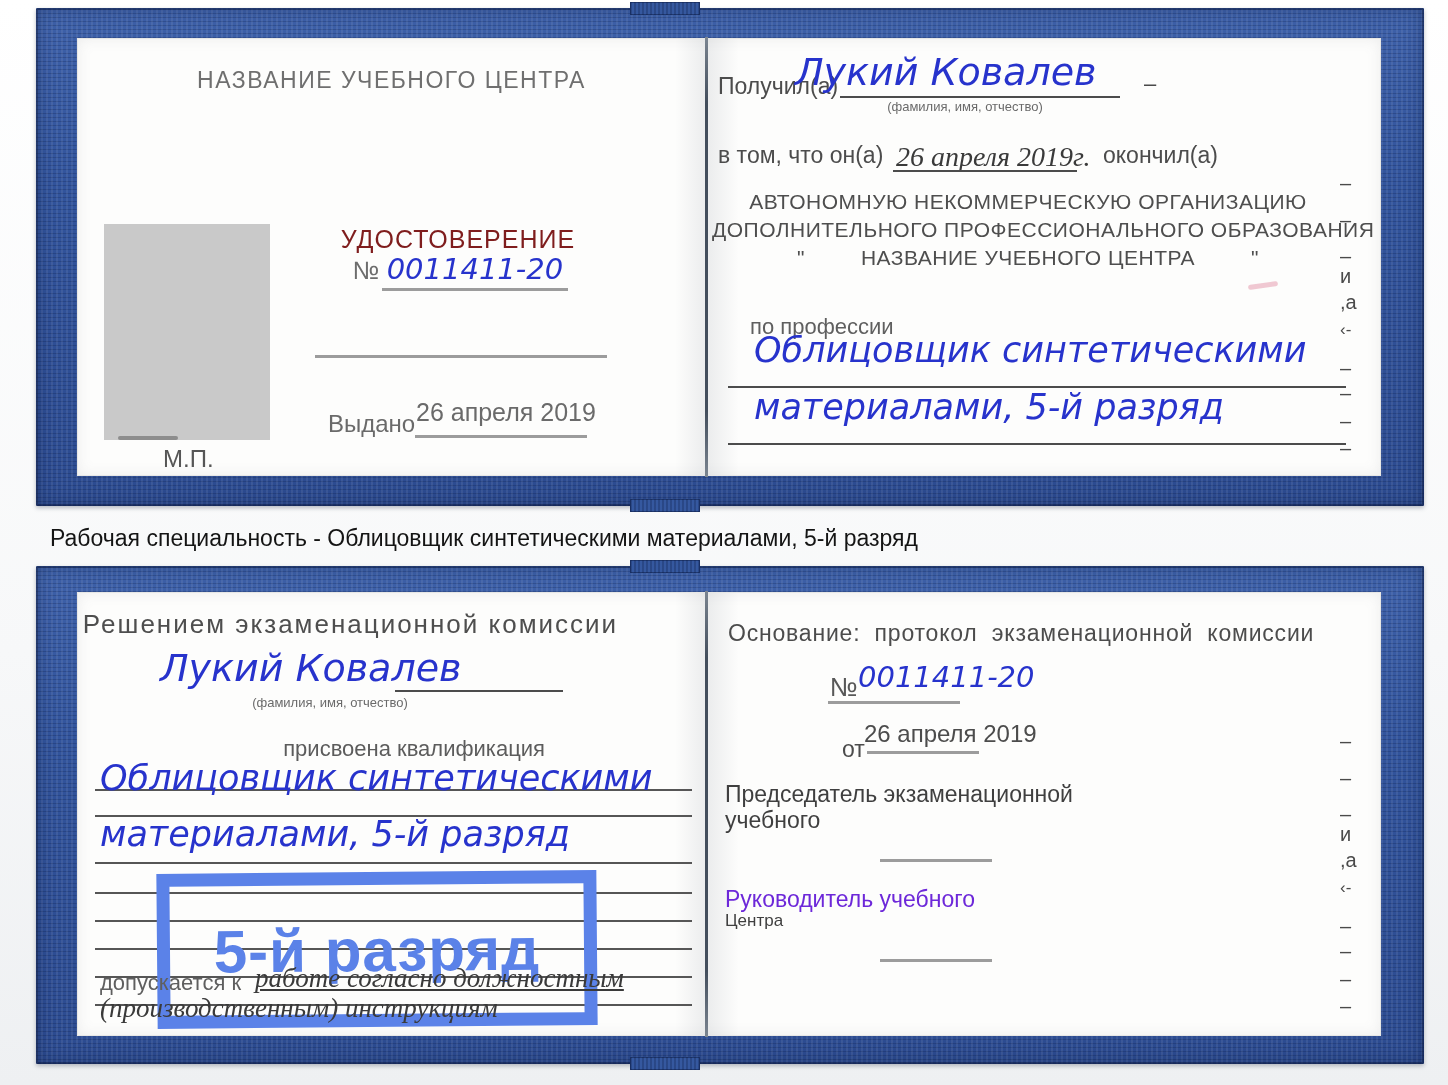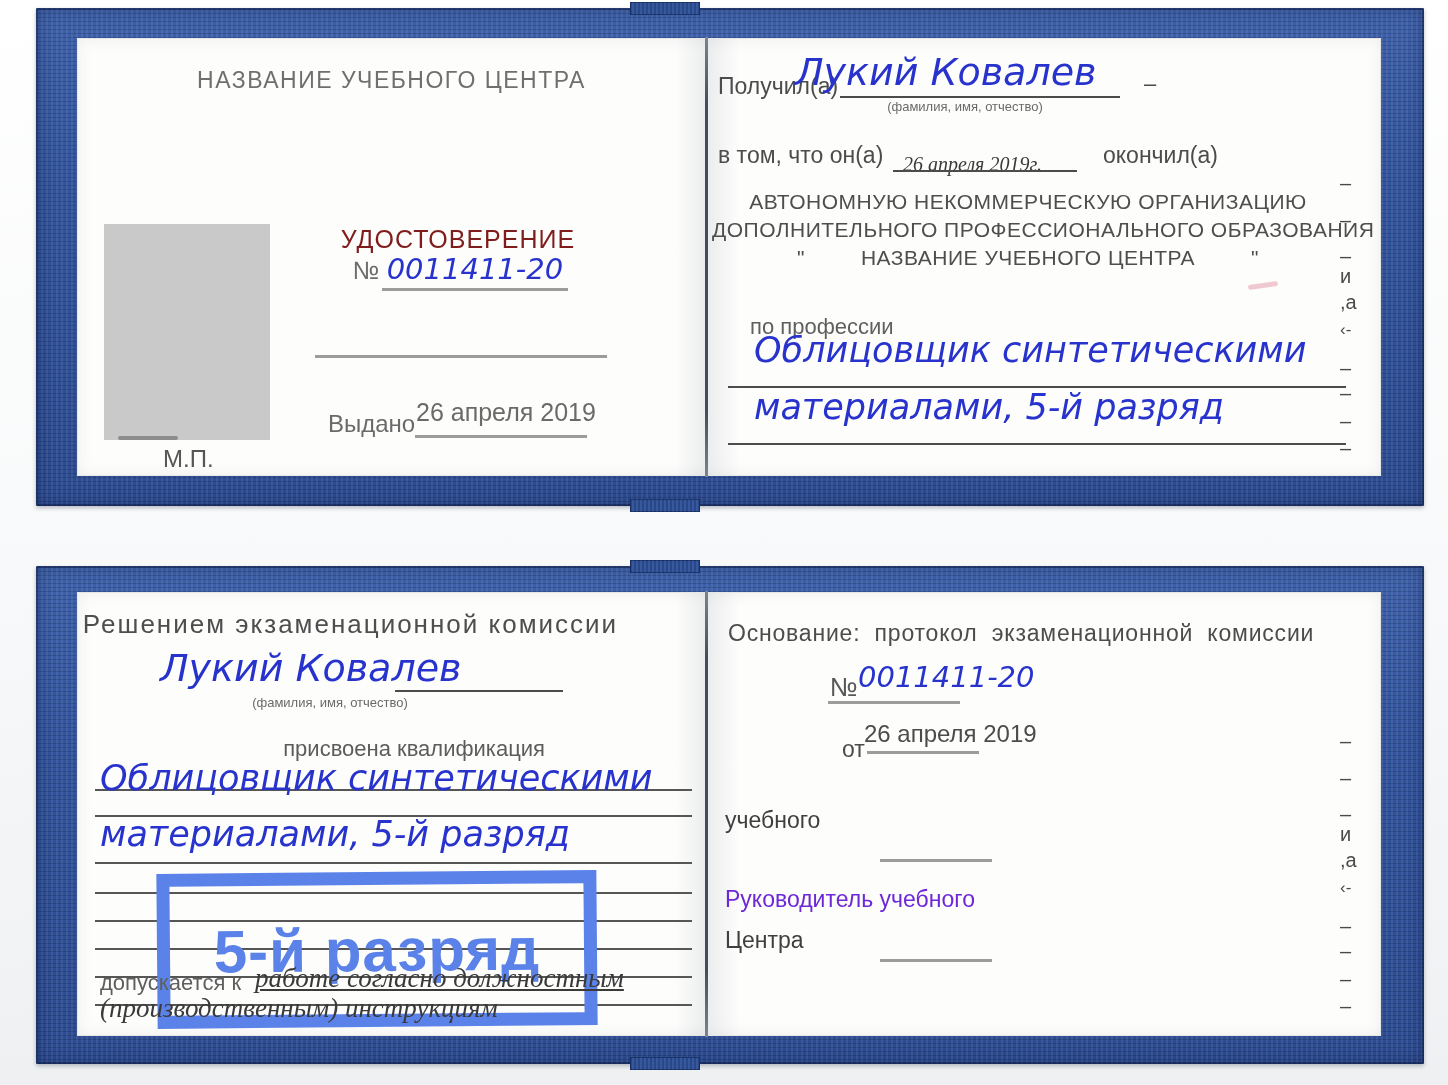--- a/index.html
+++ b/index.html
@@ -57,21 +57,21 @@
 
   
   .rp{position:absolute;left:634px;top:0;width:668px;height:100%;}
 
   
   .recv-lbl{left:6px;top:34px;font-size:23px;}
   .recv-name{left:83px;top:14px;font-size:38px;}
   .recv-dash{left:432px;top:32px;font-size:22px;color:#4a4a4a;}
   .fio1{left:138px;top:60px;width:230px;font-size:13px;color:#6a6a6a;}
   .vtom{left:6px;top:103px;font-size:23px;}
-  .vtom-date{left:191px;top:102px;font-size:20px;margin-top:12px;}
+  .vtom-date{left:184px;top:102px;font-size:28px;}
   .okon{left:391px;top:103px;font-size:23px;}
   .org{left:0;top:0;width:632px;}
   .org div{position:absolute;left:0;width:100%;text-align:center;font-size:21px;letter-spacing:.5px;color:#4e4e4e;white-space:nowrap;}
   .org .o1{top:151px;} .org .o2{top:179px;}
   .org .o3{top:207px;display:flex;justify-content:center;gap:56px;}
   .prof-lbl{left:38px;top:275px;font-size:22px;color:#5f5f5f;}
   .hw-prof1{left:42px;top:294px;font-size:35px;}
   .hw-prof2{left:42px;top:351px;font-size:35px;}
   .pink{position:absolute;width:30px;height:5px;background:#e59cae;opacity:.55;border-radius:3px;transform:rotate(-8deg);}
 
@@ -92,21 +92,21 @@
 
   
   .basis{left:16px;top:27px;font-size:23px;letter-spacing:.8px;word-spacing:7px;color:#4c4c4c;text-align:center;}
   .bnum-pre{left:118px;top:79px;font-size:26px;color:#585858;}
   .bnum{left:146px;top:70px;font-size:29px;}
   .bdate-pre{left:130px;top:143px;font-size:23px;color:#4c4c4c;}
   .bdate{left:152px;top:127px;font-size:24px;color:#4c4c4c;}
   .chair1{left:13px;top:188px;font-size:23px;color:#3f3f3f;}
   .chair2{left:13px;top:214px;font-size:23px;color:#3f3f3f;}
   .head1{left:13px;top:293px;font-size:23px;color:#6d28d9;}
-  .head2{left:13px;top:334px;font-size:23px;color:#3f3f3f;}
+  .head2{left:13px;top:318px;font-size:17px;color:#3f3f3f;}
 
   
   .caption{position:absolute;left:50px;top:525px;font-size:23px;color:#141414;white-space:nowrap;}
 </style>
 </head>
 <body>
 
 <div class="stage">
 
   <div class="spread top">
@@ -170,20 +170,21 @@
           <span class="g5">‹-</span>
           <span class="g6">–</span>
           <span class="g7">–</span>
           <span class="g8">–</span>
           <span class="g9">–</span>
         </div>
       </div>
     </div>
   </div>
 
+  <div class="caption">Рабочая специальность - Облицовщик синтетическими материалами, 5-й разряд</div>
 
   <div class="spread bottom">
     <div class="spine-tab tt"></div>
     <div class="spine-tab tb"></div>
     <div class="paper">
       <div class="fold-shade"></div>
       <div class="fold-line"></div>
 
       <div class="abs ctr bl-title">Решением экзаменационной комиссии</div>
       <div class="abs hw bl-name">Лукий Ковалев</div>
@@ -213,20 +214,21 @@
 
       <div class="rp">
         <div class="abs basis">Основание:  протокол  экзаменационной  комиссии</div>
         <div class="abs bnum-pre">№</div>
         <div class="abs hw bnum">0011411-20</div>
         <div class="uline" style="left:116px;top:108px;width:132px;"></div>
         <div class="abs bdate-pre">от</div>
         <div class="abs bdate">26 апреля 2019</div>
         <div class="uline" style="left:155px;top:158px;width:112px;"></div>
 
+        <div class="abs chair1">Председатель экзаменационной</div>
         <div class="abs chair2">учебного</div>
         <div class="uline" style="left:168px;top:266px;width:112px;"></div>
 
         <div class="abs head1">Руководитель учебного</div>
         <div class="abs head2">Центра</div>
         <div class="uline" style="left:168px;top:366px;width:112px;"></div>
 
         <div class="mg" style="left:628px;top:138px;">
           <span class="g0">–</span>
           <span class="g1">–</span>

